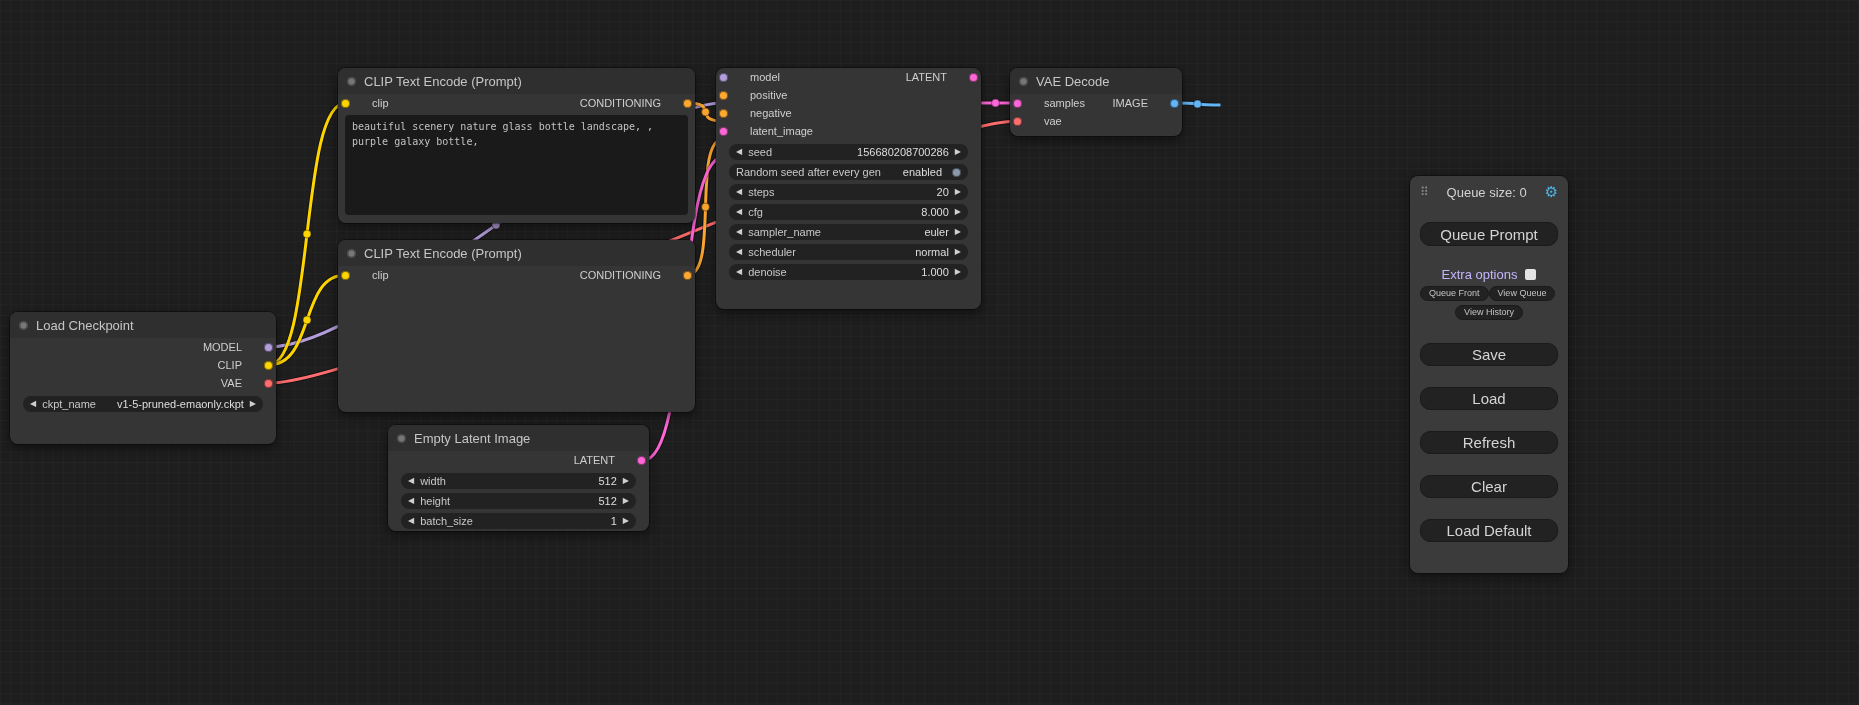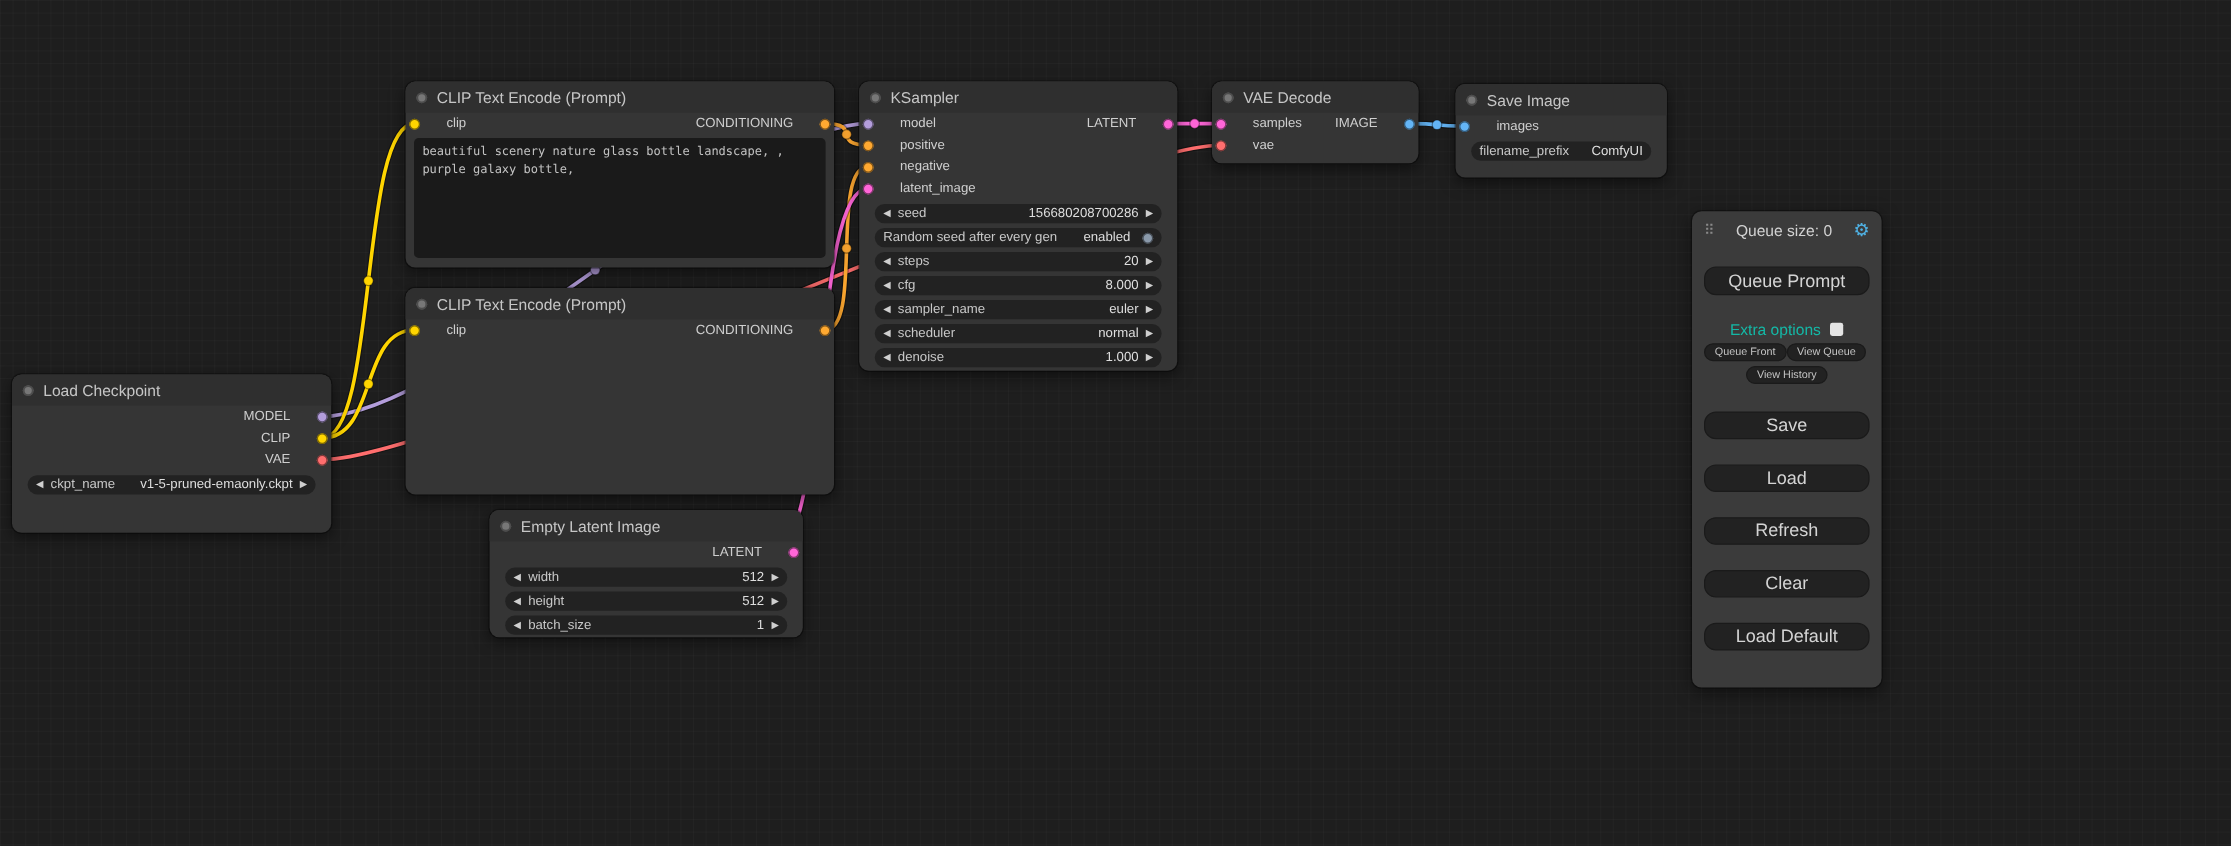--- a/index.html
+++ b/index.html
@@ -48,21 +48,21 @@
   .menu-header { display:flex; align-items:center; justify-content:space-between; color:#d2d2d2; font-size:13px; margin-bottom:5px; }
   .drag-handle { color:#8a8a8a; font-size:12px; }
   .gear { font-size:15px; }
   .btn {
     display:block; width:100%; box-sizing:border-box; background:#222; color:#d4d4d4;
     border:1px solid #1a1a1a; border-radius:10px; font-family:inherit; font-size:15px; height:23px;
     margin:21px 0; padding:0; line-height:21px; text-align:center;
   }
   .btn.big { height:24px; font-size:15px; }
   .btn.small { display:inline-block; width:auto; height:15px; line-height:13px; font-size:9px; padding:0 8px; border-radius:8px; margin:2px 0; color:#c4c4c4; }
-  .extra { display:flex; align-items:center; justify-content:center; gap:8px; color:#14b8a6; font-size:13px; margin:5px 0 2px; }
+  .extra { display:flex; align-items:center; justify-content:center; gap:8px; color:#c4b5fd; font-size:13px; margin:5px 0 2px; }
   .checkbox { width:11px; height:11px; background:#e4e4e4; border-radius:2px; flex:none; }
   .small-row { display:flex; justify-content:flex-start; }
   .small-row.center { justify-content:center; }
   .actions { margin-top:11px; }
 </style>
 </head>
 <body>
 
 <div id="canvas">
   <svg id="wires" viewBox="0 0 1859 705">
@@ -154,21 +154,21 @@
         <span class="dot" style="background: rgb(255, 213, 0);"></span>
         <span class="slot-label">clip</span>
       </div>
       <div class="slot">
         <span class="slot-label">CONDITIONING</span>
         <span class="dot" style="background: rgb(255, 169, 49);"></span>
       </div>
     </div>
   </div>
 
-  <div class="node" style="left:408px;top:425px;width:261px;height:106px">
+  <div class="node" style="left:388px;top:425px;width:261px;height:106px">
     <div class="node-title">
       <span class="collapse-dot"></span>
       <span>Empty Latent Image</span>
     </div>
     <div class="slot-row right">
       <div class="slot">
         <span class="slot-label">LATENT</span>
         <span class="dot" style="background: rgb(255, 102, 216);"></span>
       </div>
     </div>
@@ -186,24 +186,20 @@
     </div>
     <div class="widget">
       <span class="warrow">◀</span>
       <span class="wname">batch_size</span>
       <span class="wvalue">1</span>
       <span class="warrow">▶</span>
     </div>
   </div>
 
   <div class="node" style="left:716px;top:68px;width:265px;height:241px">
-    <div class="node-title">
-      <span class="collapse-dot"></span>
-      <span>KSampler</span>
-    </div>
     <div class="slot-row">
       <div class="slot">
         <span class="dot" style="background: rgb(179, 157, 219);"></span>
         <span class="slot-label">model</span>
       </div>
       <div class="slot">
         <span class="slot-label">LATENT</span>
         <span class="dot" style="background: rgb(255, 102, 216);"></span>
       </div>
     </div>
@@ -284,36 +280,20 @@
       </div>
     </div>
     <div class="slot-row">
       <div class="slot">
         <span class="dot" style="background: rgb(255, 110, 110);"></span>
         <span class="slot-label">vae</span>
       </div>
     </div>
   </div>
 
-  <div class="node" style="left:1213px;top:70px;width:176px;height:78px">
-    <div class="node-title">
-      <span class="collapse-dot"></span>
-      <span>Save Image</span>
-    </div>
-    <div class="slot-row">
-      <div class="slot">
-        <span class="dot" style="background: rgb(100, 181, 246);"></span>
-        <span class="slot-label">images</span>
-      </div>
-    </div>
-    <div class="widget">
-      <span class="wname">filename_prefix</span>
-      <span class="wvalue">ComfyUI</span>
-    </div>
-  </div>
 
   <div id="menu">
     <div class="menu-header">
       <span class="drag-handle">⠿</span>
       <span>Queue size: 0</span>
       <span class="gear" style="color: rgb(79, 178, 229);">⚙</span>
     </div>
     <button class="btn big">Queue Prompt</button>
     <div class="extra">
       <span>Extra options</span>

